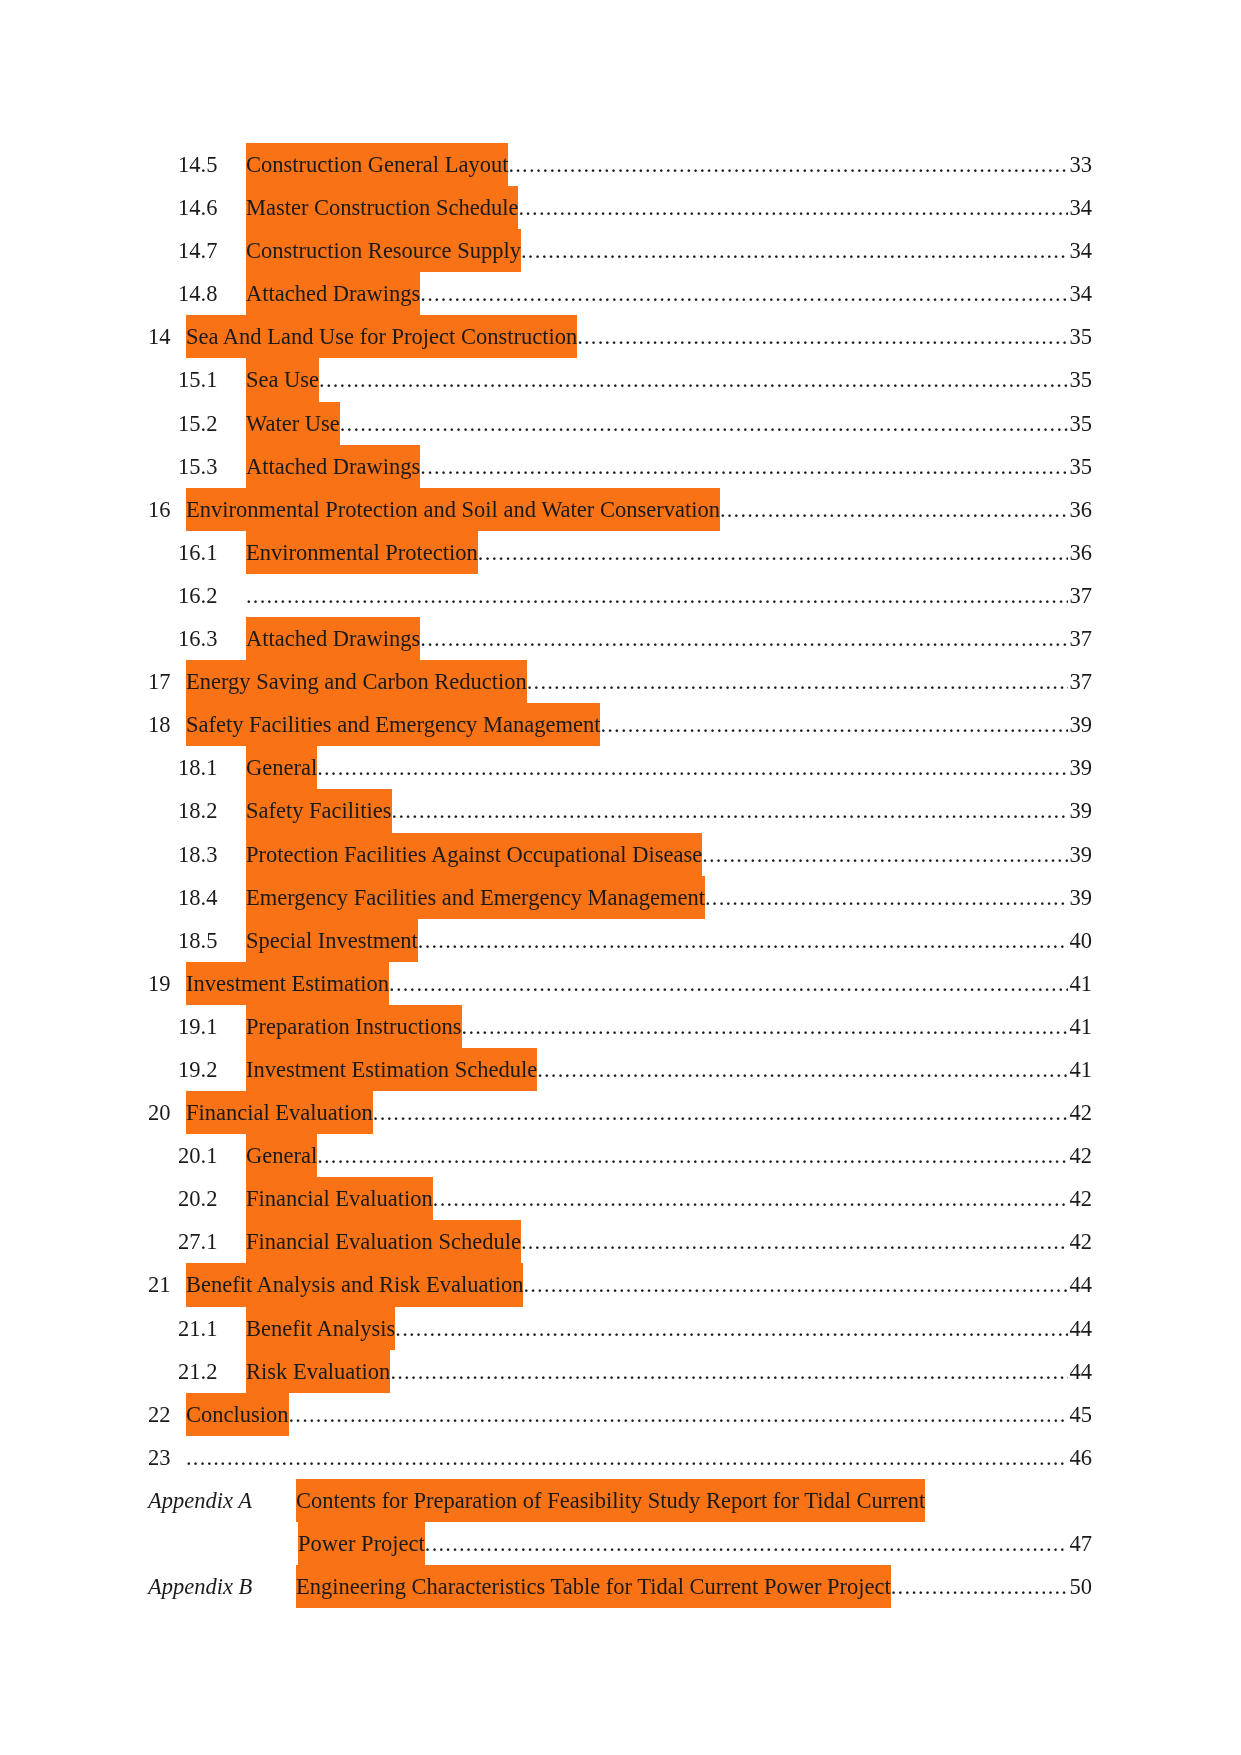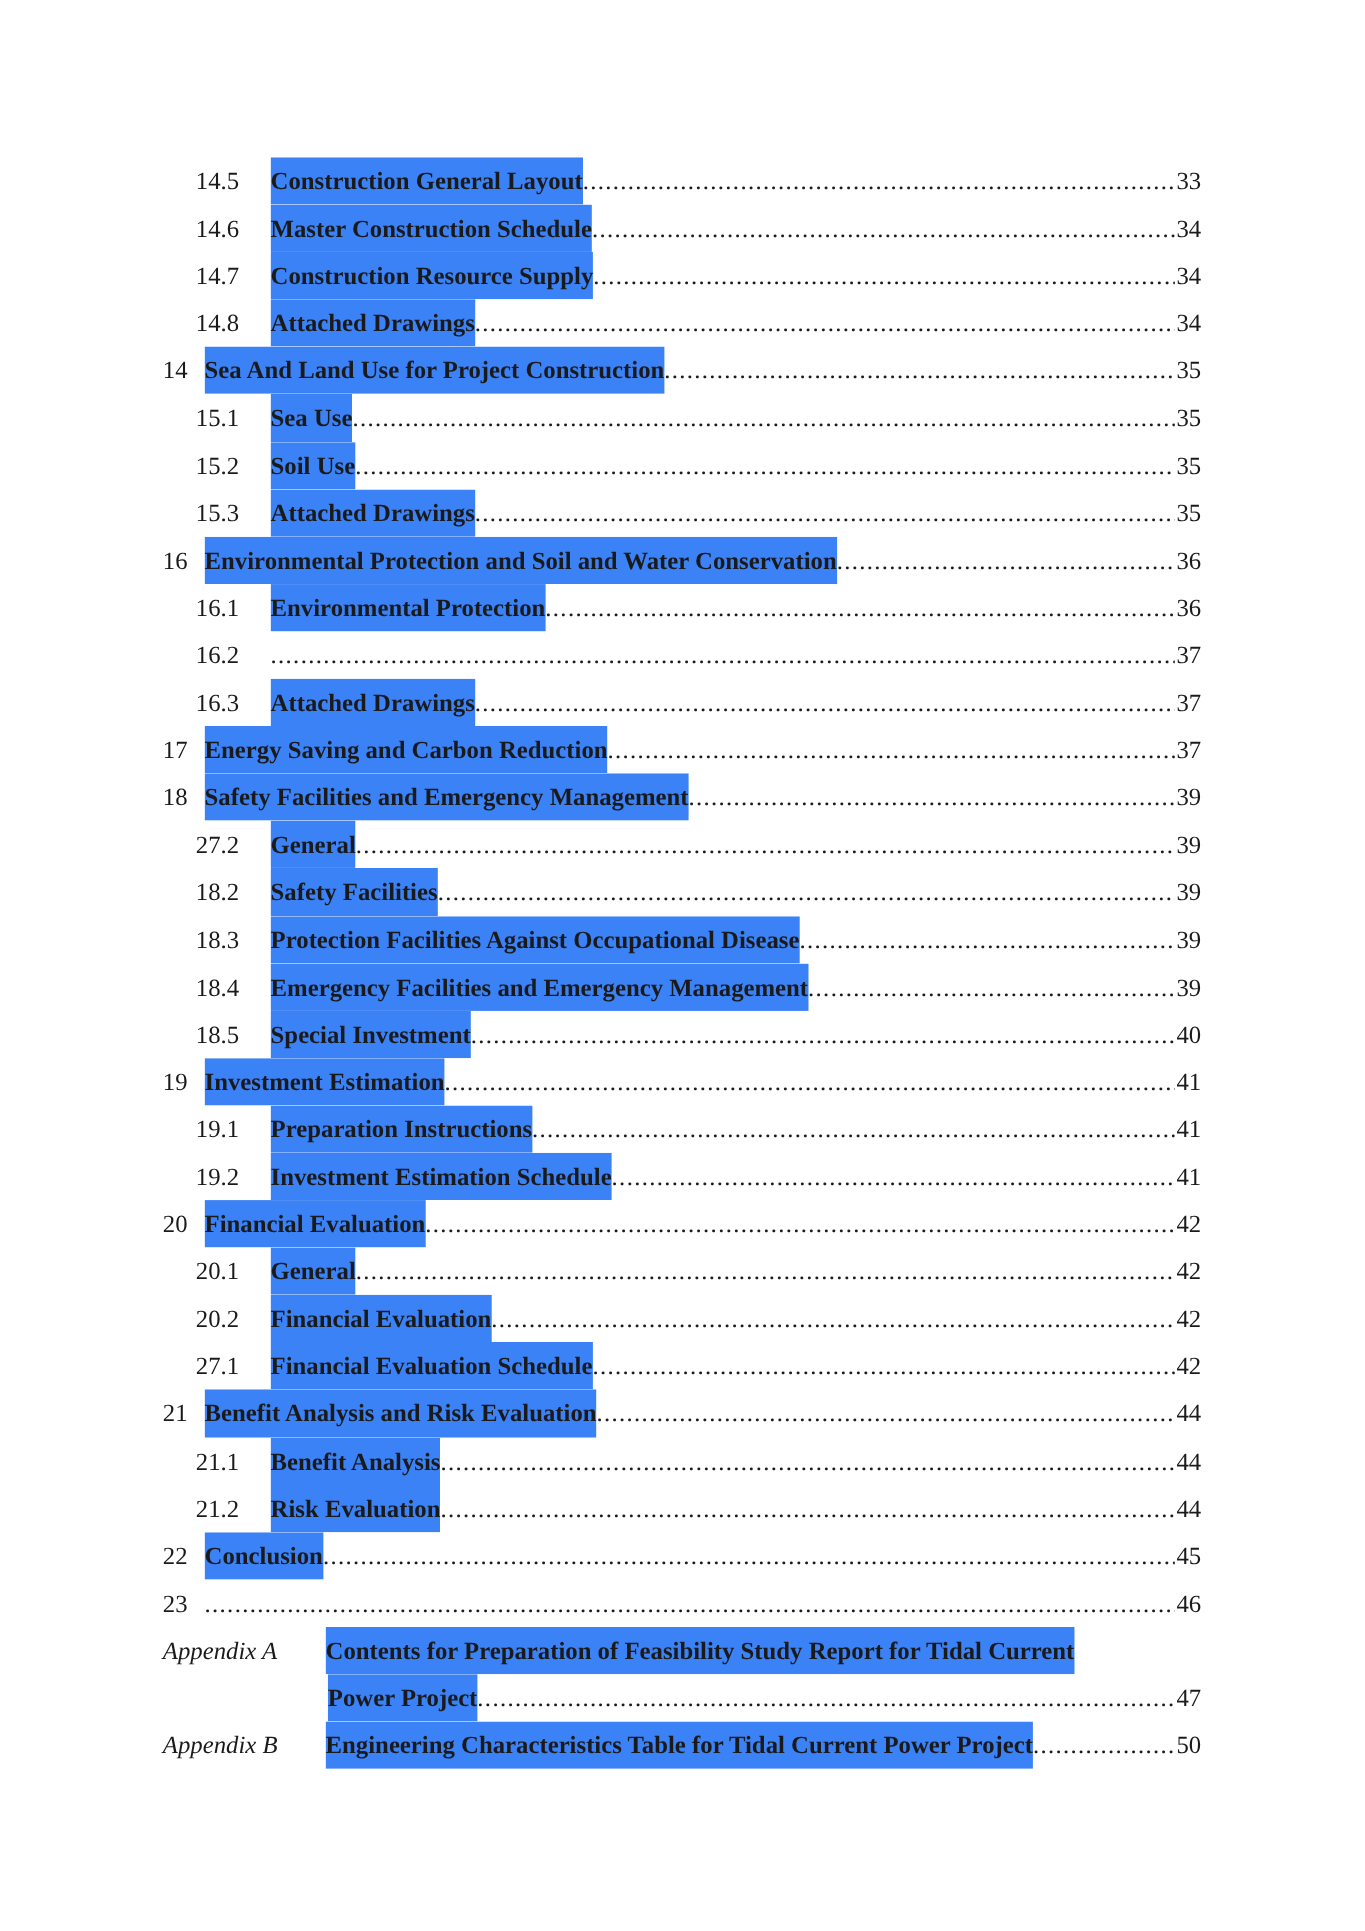--- a/index.html
+++ b/index.html
@@ -35,22 +35,21 @@
     .toc-body {
       position: absolute;
       top: 0;
       right: 149px;
       display: flex;
       align-items: baseline;
       overflow: hidden;
     }
     .toc-title {
       flex: 0 0 auto;
-      background: #3b82f6;
-      font-weight: bold;
+      background: #f97316;
     }
     .toc-leader {
       flex: 1 1 auto;
       overflow: hidden;
       white-space: nowrap;
       letter-spacing: 1.2px;
       min-width: 10px;
     }
     .toc-page {
       flex: 0 0 auto;
@@ -115,21 +114,21 @@
       <span class="toc-num">15.1</span>
       <span class="toc-body">
         <span class="toc-title">Sea Use</span>
         <span class="toc-leader">........................................................................................................................................................................................................</span>
         <span class="toc-page">35</span>
       </span>
     </div>
   <div class="toc-line lvl2">
       <span class="toc-num">15.2</span>
       <span class="toc-body">
-        <span class="toc-title">Soil Use</span>
+        <span class="toc-title">Water Use</span>
         <span class="toc-leader">........................................................................................................................................................................................................</span>
         <span class="toc-page">35</span>
       </span>
     </div>
   <div class="toc-line lvl2">
       <span class="toc-num">15.3</span>
       <span class="toc-body">
         <span class="toc-title">Attached Drawings</span>
         <span class="toc-leader">........................................................................................................................................................................................................</span>
         <span class="toc-page">35</span>
@@ -176,21 +175,21 @@
     </div>
   <div class="toc-line lvl1">
       <span class="toc-num">18</span>
       <span class="toc-body">
         <span class="toc-title">Safety Facilities and Emergency Management</span>
         <span class="toc-leader">........................................................................................................................................................................................................</span>
         <span class="toc-page">39</span>
       </span>
     </div>
   <div class="toc-line lvl2">
-      <span class="toc-num">27.2</span>
+      <span class="toc-num">18.1</span>
       <span class="toc-body">
         <span class="toc-title">General</span>
         <span class="toc-leader">........................................................................................................................................................................................................</span>
         <span class="toc-page">39</span>
       </span>
     </div>
   <div class="toc-line lvl2">
       <span class="toc-num">18.2</span>
       <span class="toc-body">
         <span class="toc-title">Safety Facilities</span>

